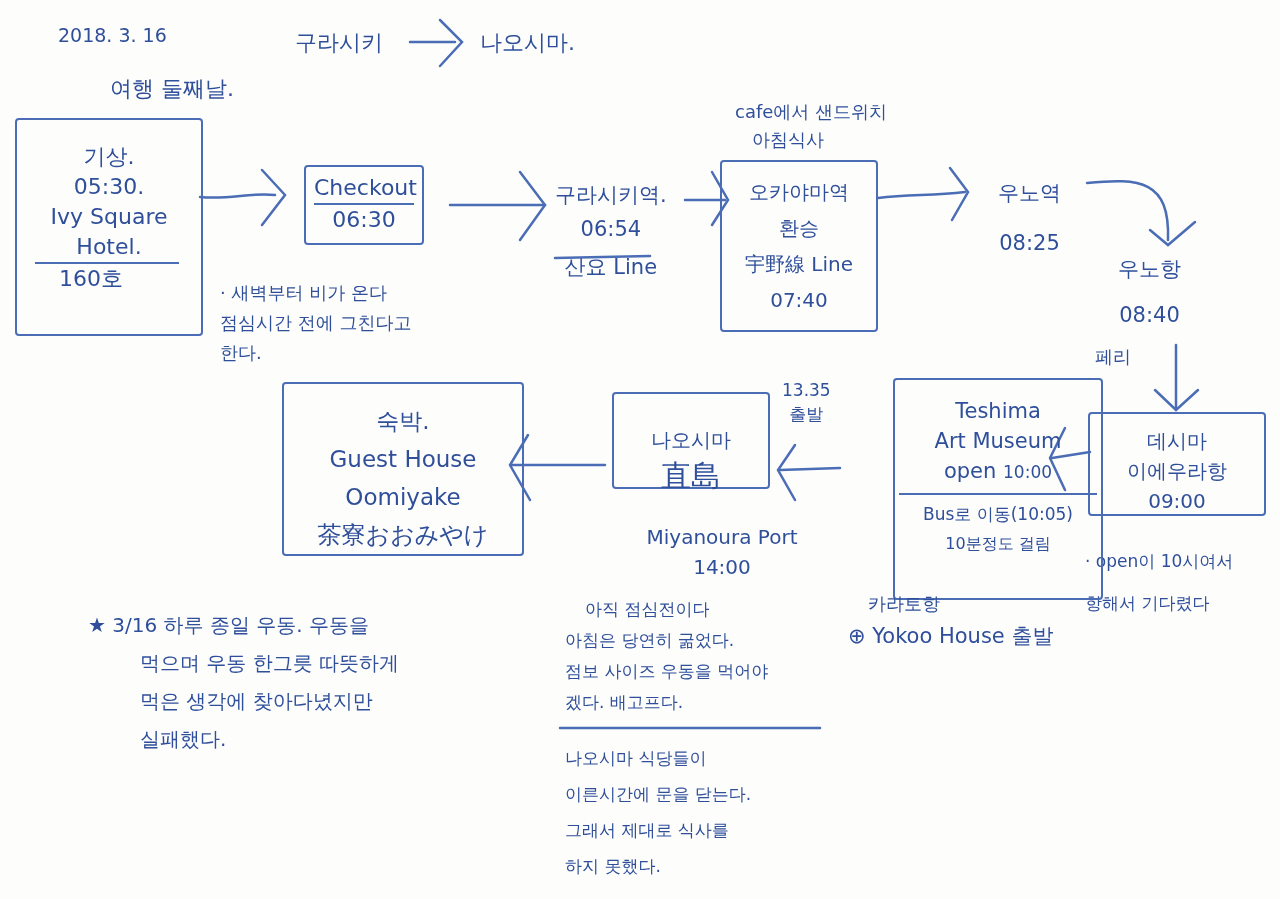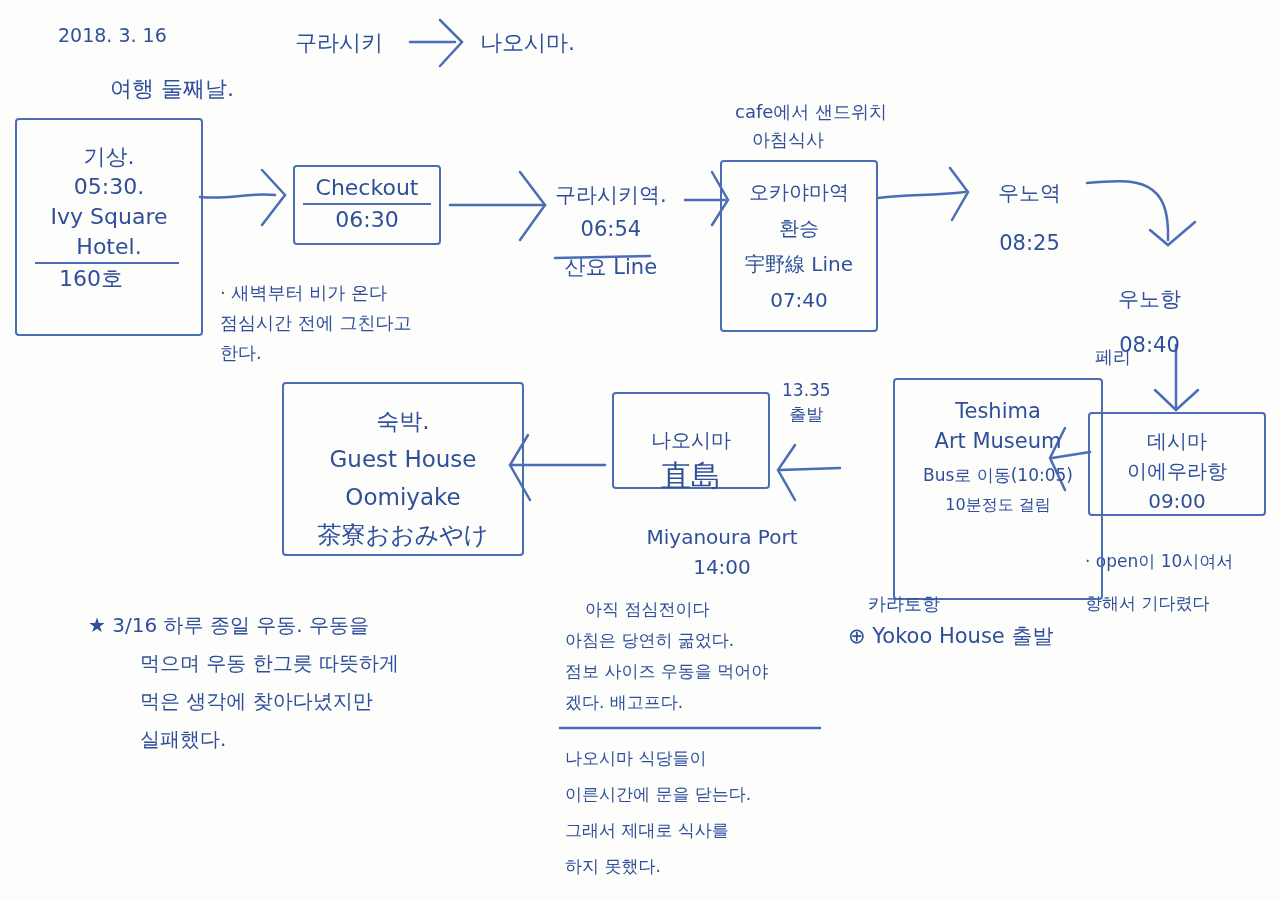--- a/index.html
+++ b/index.html
@@ -60,21 +60,21 @@
 <div class="abs hw" style="left:480px;top:28px;font-size:22px;">나오시마.</div>
 
 <div class="box center" style="left:15px;top:118px;width:188px;height:218px;padding-top:22px;font-size:22px;line-height:30px;">
   <span class="line">기상.</span>
   <span class="line">05:30.</span>
   <span class="line">Ivy Square</span>
   <span class="line">Hotel.</span>
   <span class="line rule" style="text-align:left;padding-left:24px;margin:0 22px 0 18px;">160호</span>
 </div>
 
-<div class="box center" style="left:293px;top:165px;width:148px;height:80px;padding-top:6px;font-size:22px;line-height:30px;">
+<div class="box center" style="left:304px;top:165px;width:120px;height:80px;padding-top:6px;font-size:22px;line-height:30px;">
   <span class="line" style="border-bottom:2px solid #4a6db5;margin:0 8px;">Checkout</span>
   <span class="line">06:30</span>
 </div>
 
 <div class="abs hw center" style="left:555px;top:178px;font-size:21px;line-height:34px;">
   <span class="line">구라시키역.</span>
   <span class="line">06:54</span>
   <span class="line" style="margin-top:4px;">산요 Line</span>
 </div>
 
@@ -86,40 +86,44 @@
   <span class="line">환승</span>
   <span class="line">宇野線 Line</span>
   <span class="line">07:40</span>
 </div>
 
 <div class="abs hw center" style="left:998px;top:168px;font-size:21px;line-height:50px;">
   <span class="line">우노역</span>
   <span class="line">08:25</span>
 </div>
 
-<div class="abs hw center" style="left:1118px;top:276px;font-size:21px;line-height:46px;">
+<div class="abs hw center" style="left:1118px;top:246px;font-size:21px;line-height:46px;">
   <span class="line">우노항</span>
   <span class="line">08:40</span>
 </div>
 <div class="abs hw" style="left:1095px;top:345px;font-size:18px;">페리</div>
 
 <div class="box center" style="left:1088px;top:412px;width:178px;height:104px;padding-top:12px;font-size:20px;line-height:30px;">
   <span class="line">데시마</span>
   <span class="line">이에우라항</span>
   <span class="line">09:00</span>
 </div>
 
 <div class="abs hw" style="left:1085px;top:540px;font-size:17px;line-height:42px;">
   <span class="line">· open이 10시여서</span>
   <span class="line">항해서 기다렸다</span>
 </div>
 
 <div class="box center" style="left:848px;top:378px;width:210px;height:222px;padding-top:16px;font-size:21px;line-height:30px;margin-left:45px;">
   <span class="line">Teshima</span>
   <span class="line">Art Museum</span>
+  <span class="line" style="border-bottom:2px solid #4a6db5;margin:0 4px;padding-bottom:6px;">
+    <span>open</span>
+    <span style="font-size:17px;">10:00</span>
+  </span>
   <span class="line" style="font-size:17px;margin-top:4px;">Bus로 이동(10:05)</span>
   <span class="line" style="font-size:16px;">10분정도 걸림</span>
 </div>
 
 <div class="abs hw" style="left:868px;top:592px;font-size:18px;">카라토항</div>
 <div class="abs hw" style="left:848px;top:622px;font-size:21px;">⊕ Yokoo House 출발</div>
 
 <div class="abs hw center" style="left:782px;top:378px;font-size:17px;line-height:24px;">
   <span class="line">13.35</span>
   <span class="line">출발</span>

